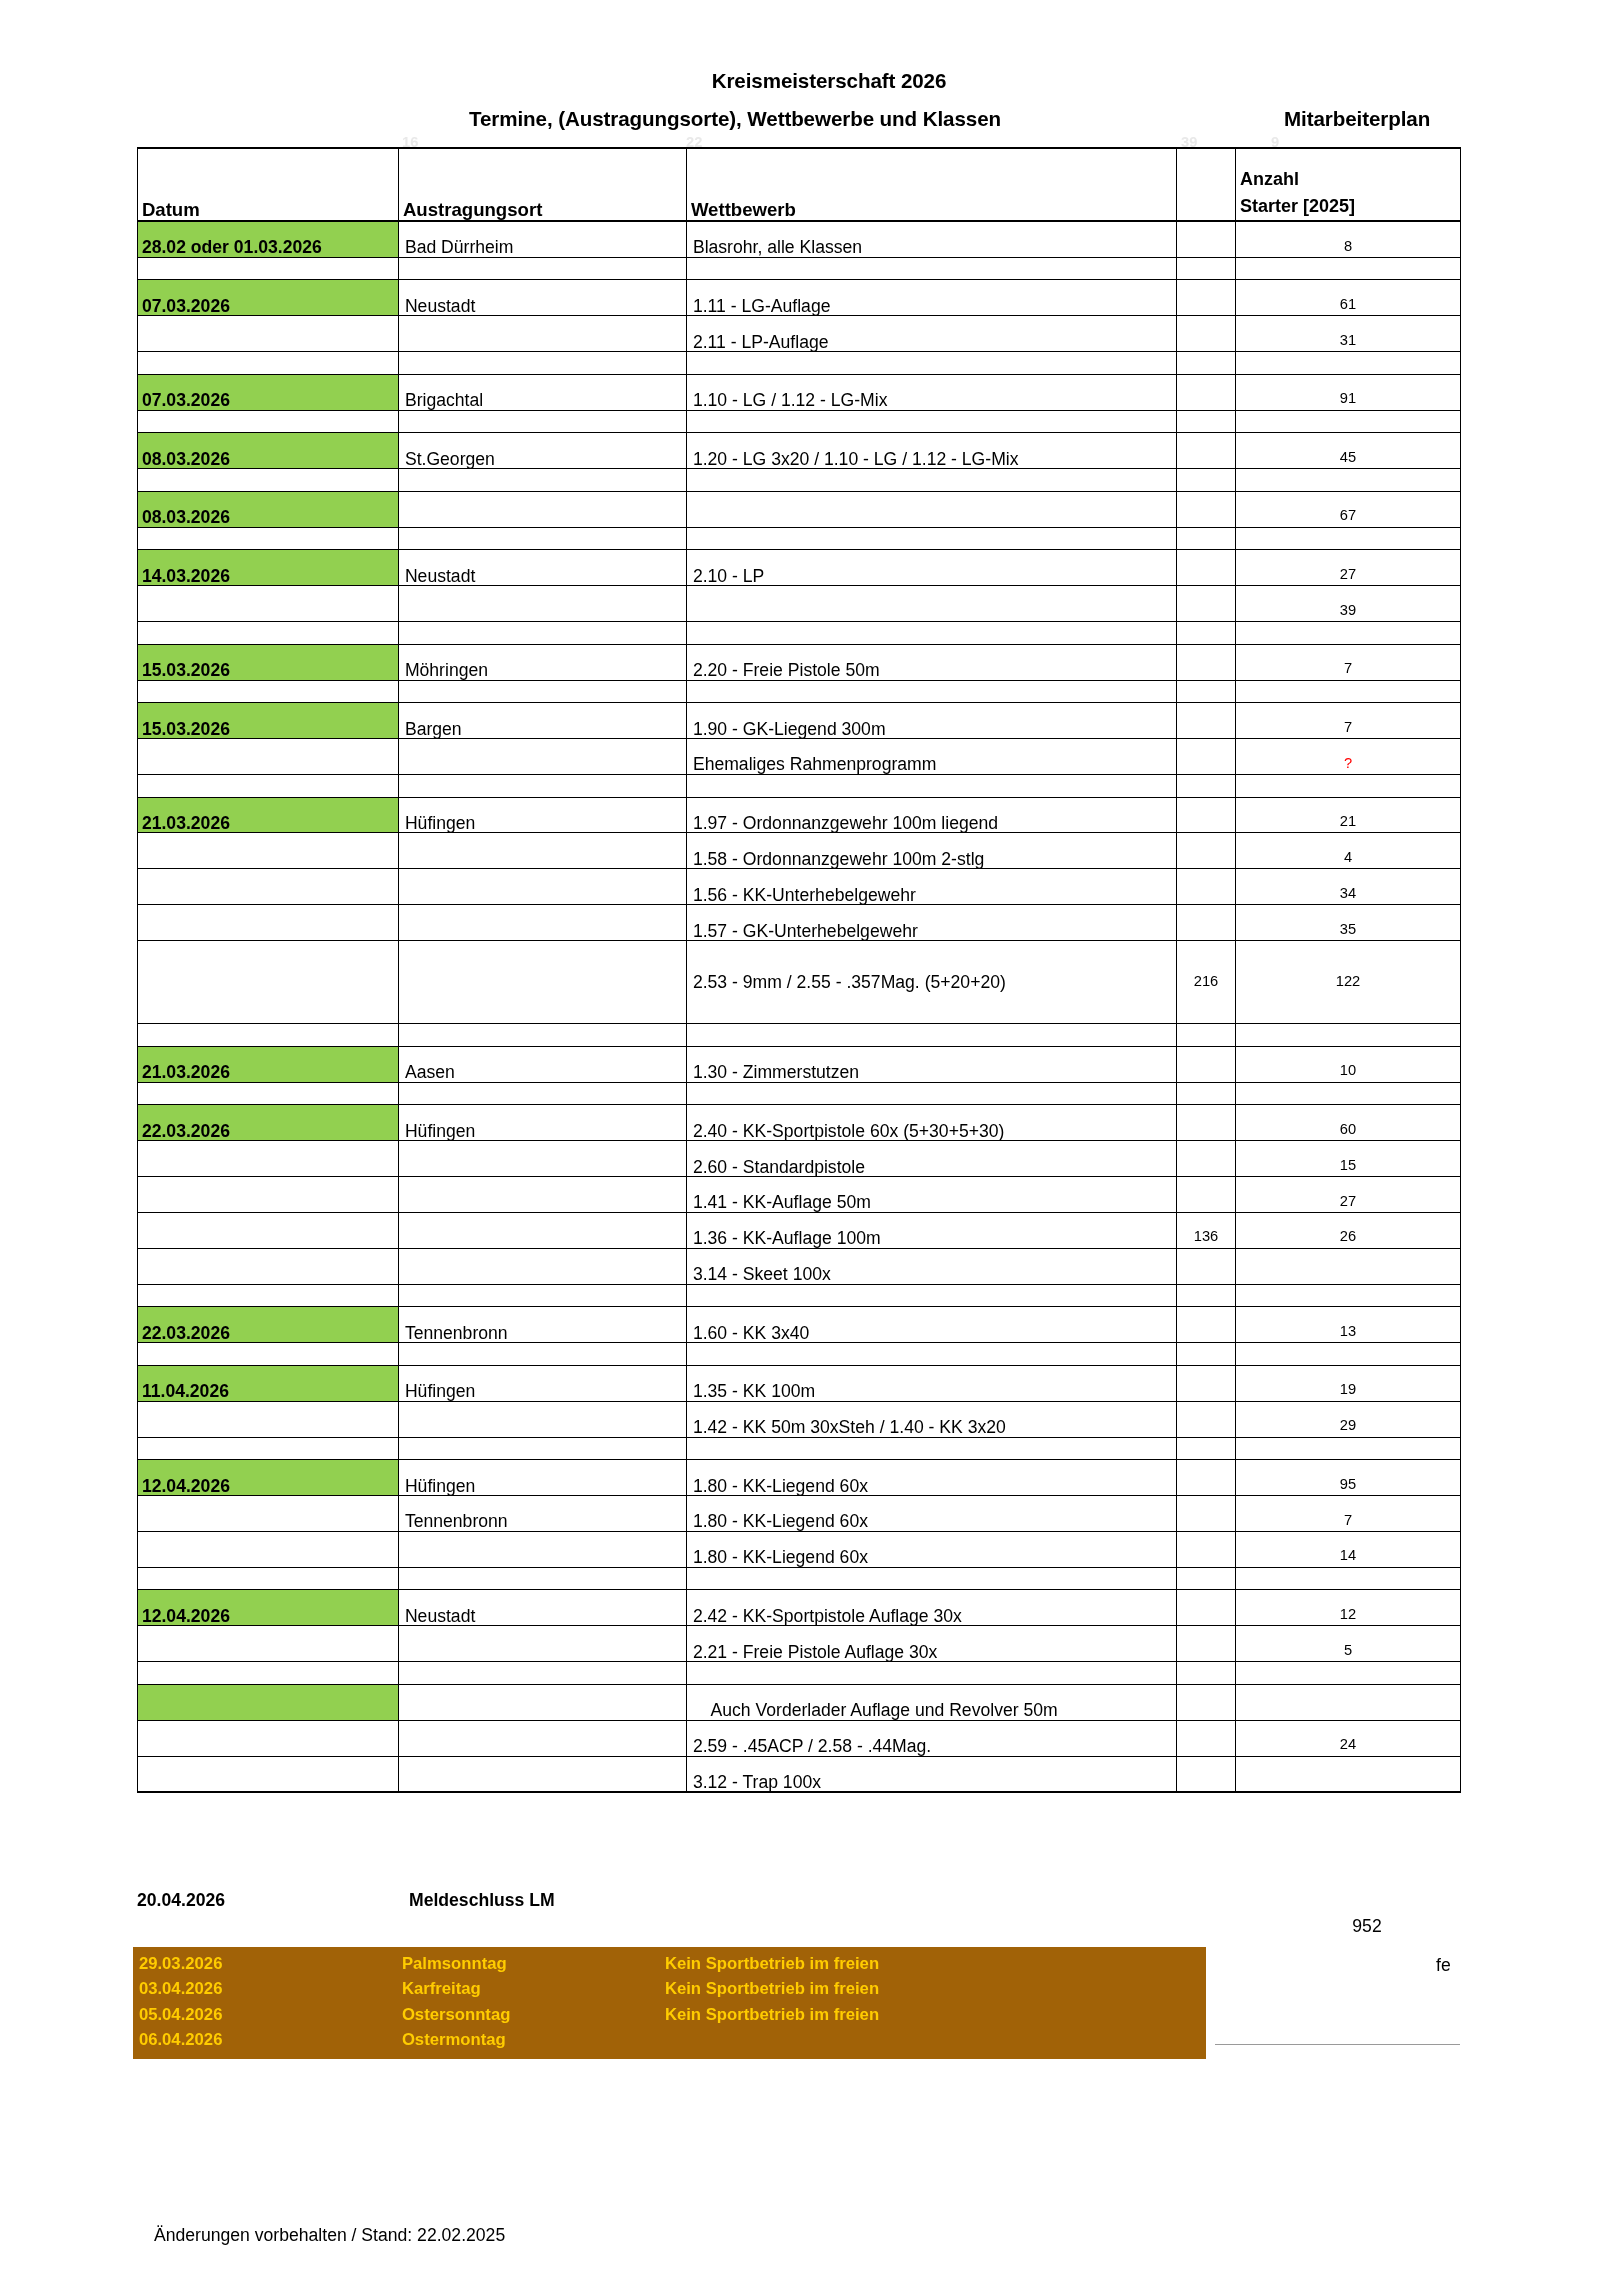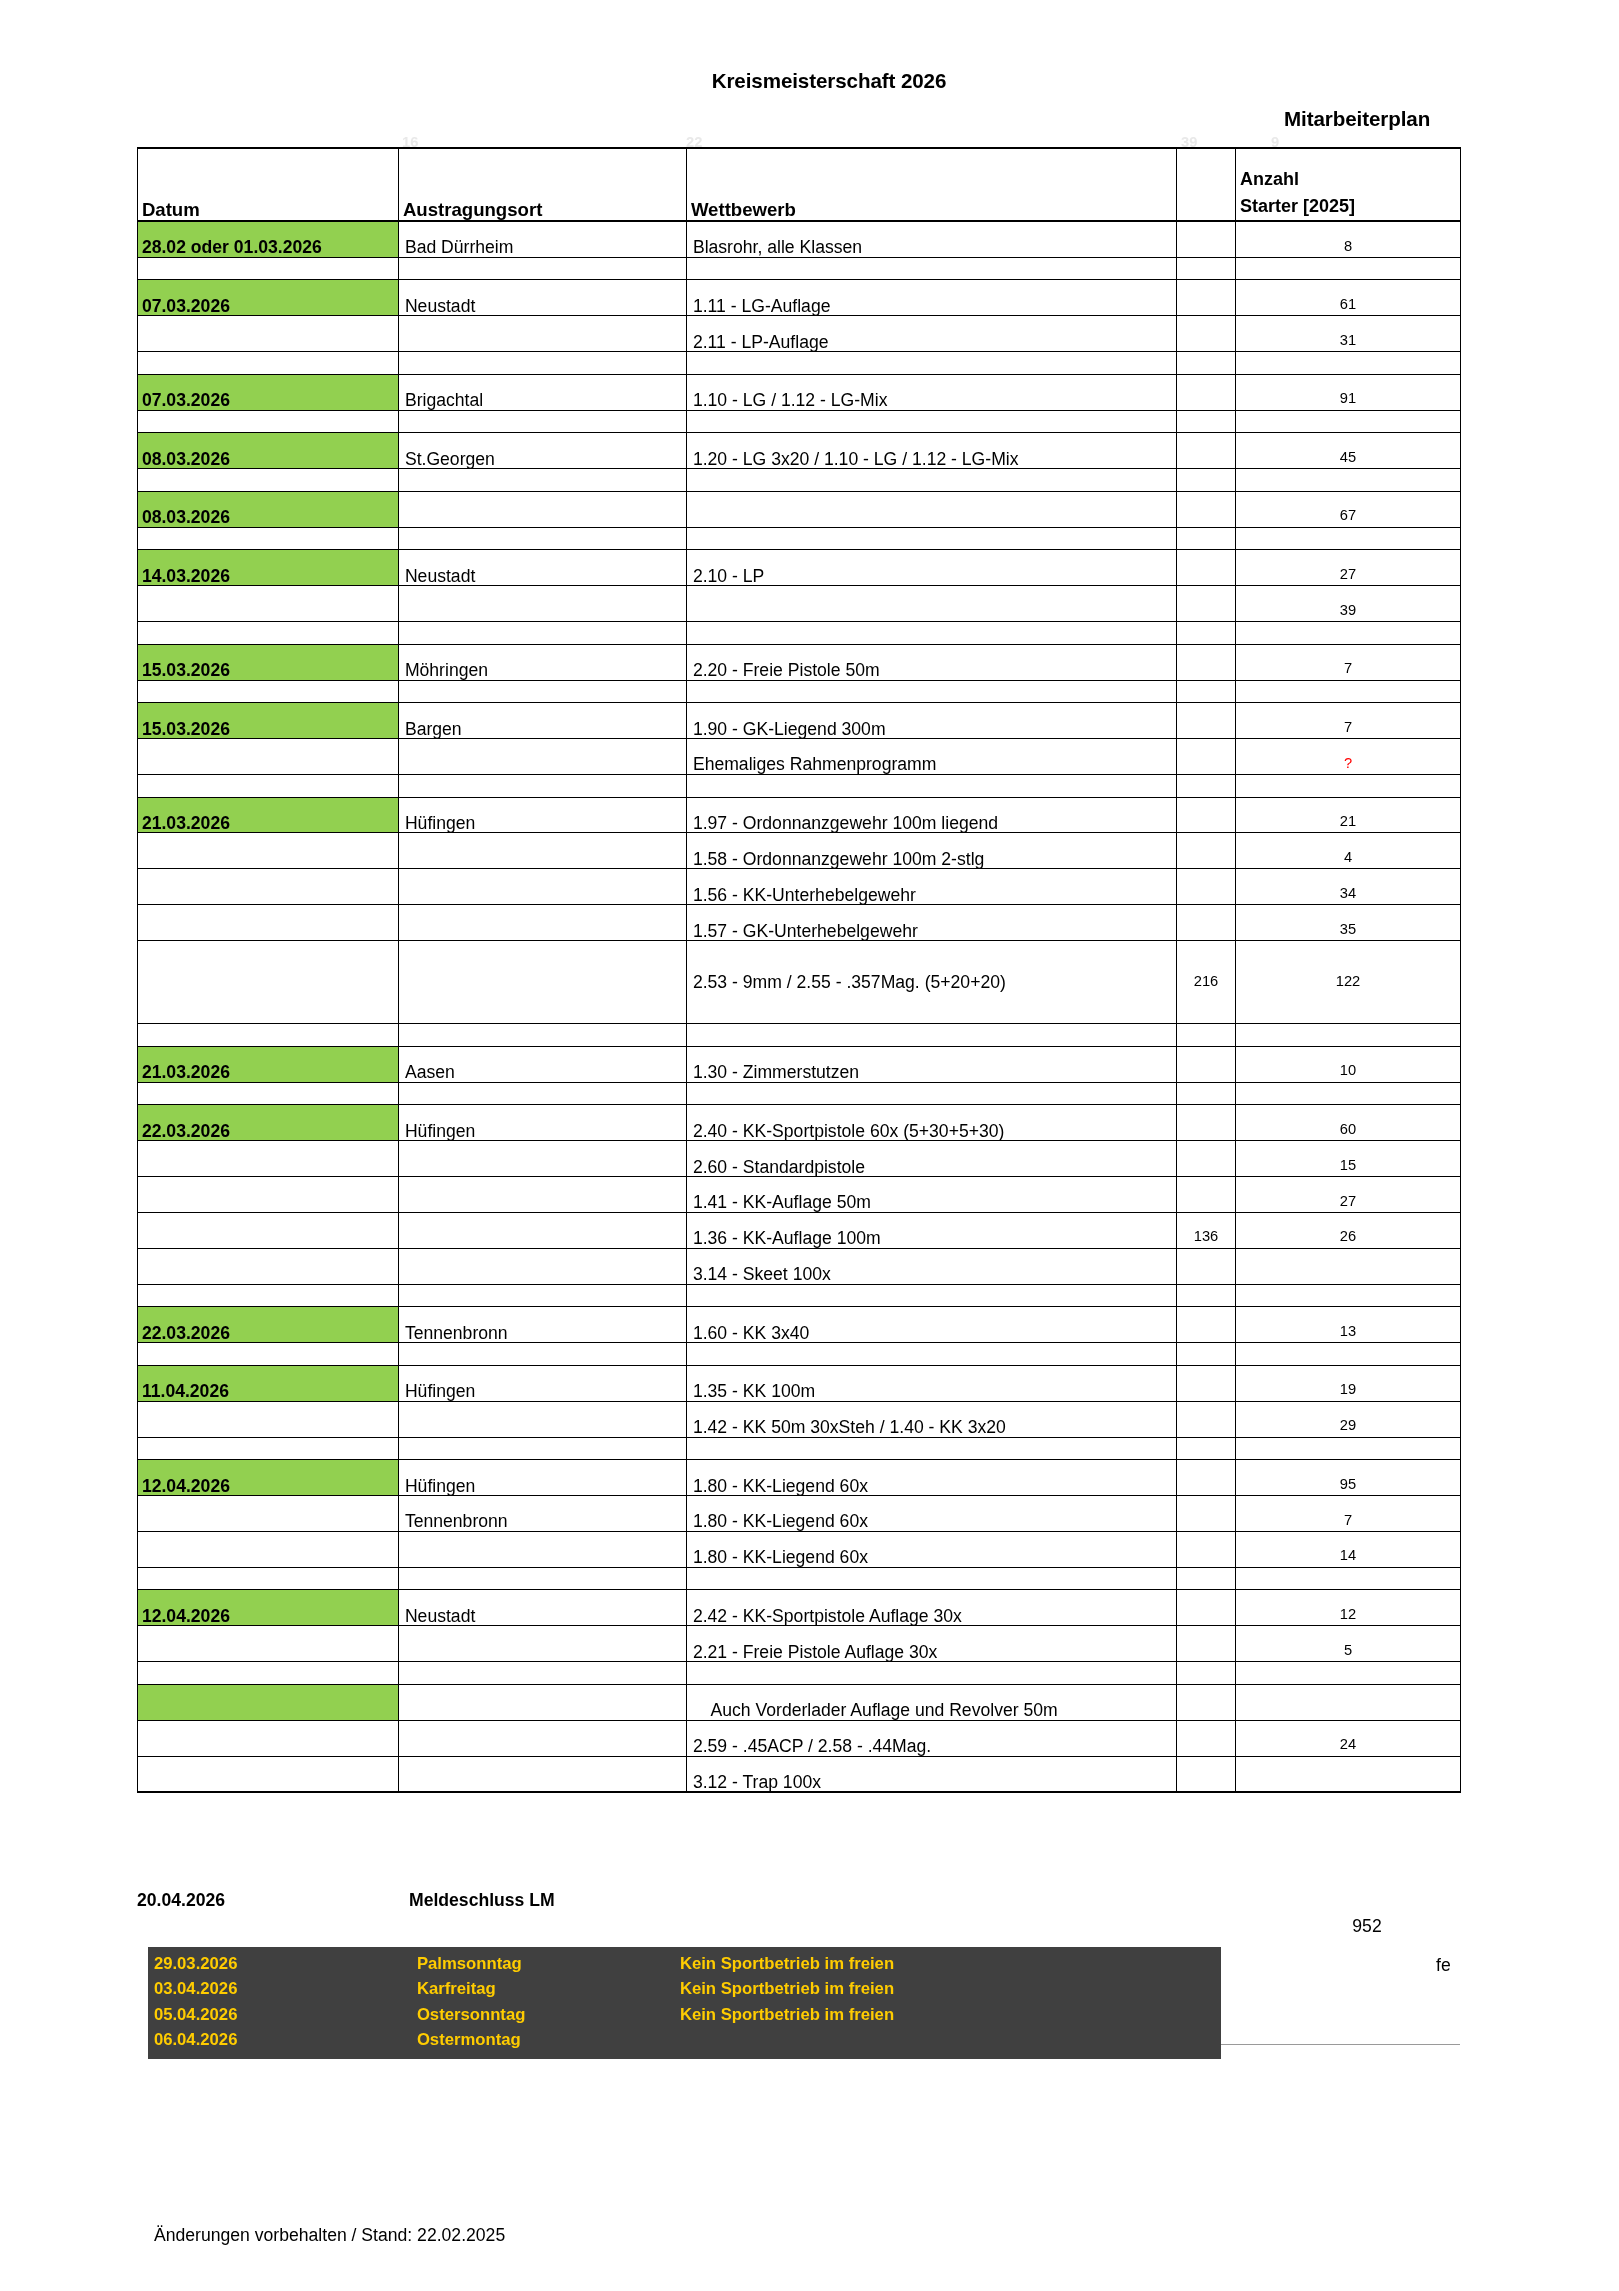--- a/index.html
+++ b/index.html
@@ -157,24 +157,24 @@
   .hr-right {
     position: absolute;
     left: 1215px;
     top: 2044px;
     width: 245px;
     border-top: 1px solid #9a9a9a;
   }
 
   .holidays {
     position: absolute;
-    left: 148px;
+    left: 133px;
     top: 1947px;
     width: 1073px;
-    background: #404040;
+    background: #a16207;
     padding: 3.9px 0 5.9px 0;
   }
   .holidays .hrow {
     display: flex;
     height: 25.5px;
     align-items: center;
     color: #ffcc00;
     font-size: 16.7px;
     font-weight: bold;
   }
@@ -191,20 +191,21 @@
   }
 </style>
 </head>
 <body>
 
 <div class="page">
 
   <div class="title-block">
     <div class="title-main">Kreismeisterschaft 2026</div>
     <div class="title-sub-row">
+      <div class="title-sub">Termine, (Austragungsorte), Wettbewerbe und Klassen</div>
       <div class="title-right">Mitarbeiterplan</div>
     </div>
   </div>
 
   <div id="ghost-layer">
       <div class="ghost" style="left: 402px;">16</div>
       <div class="ghost" style="left: 686px;">22</div>
       <div class="ghost" style="left: 1181px;">39</div>
       <div class="ghost" style="left: 1271px;">9</div>
     </div>

